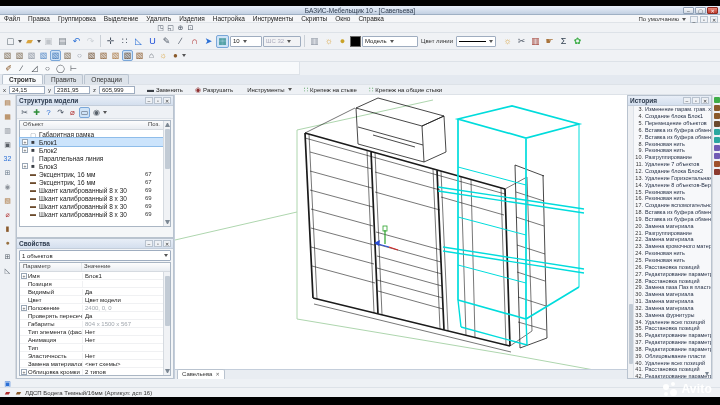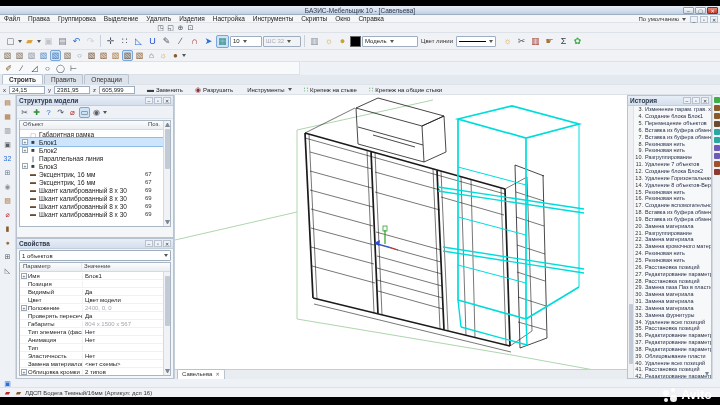--- a/index.html
+++ b/index.html
@@ -129,21 +129,21 @@
   .harrow-down { position:absolute; right:2px; bottom:2px; width:0; height:0;
     border-left:2.5px solid transparent; border-right:2.5px solid transparent; border-top:4px solid #7c8894; }
 
   
   .status1 { position:absolute; top:373px; left:0; right:0; height:8px; background:#eef1f5; display:flex; align-items:center; padding-left:3px; }
   .status2 { position:absolute; top:381px; left:0; right:0; height:10px; background:#f0f2f5; border-top:1px solid #dde2e8;
     display:flex; align-items:center; gap:2px; padding-left:3px; }
   .status-text { font-size:6px; color:#333; white-space:nowrap; }
 
   
-  .watermark { position:absolute; right:8px; bottom:2px; display:flex; align-items:flex-start; gap:3px; z-index:50; }
+  .watermark { position:absolute; right:8px; bottom:8px; display:flex; align-items:flex-start; gap:3px; z-index:50; }
   .avito-dots { position:relative; width:15px; height:15px; }
   .avito-dots i { position:absolute; border-radius:50%; background:#fff; opacity:.95; }
   .d1 { width:6px; height:6px; left:0; top:2px; }
   .d2 { width:4px; height:4px; left:8px; top:0; }
   .d3 { width:4px; height:4px; left:1px; top:10px; }
   .d4 { width:7px; height:7px; left:7px; top:7px; }
   .avito-text { color:#fff; font-size:12px; font-weight:bold; letter-spacing:.2px; }
 </style>
 </head>
 <body>

